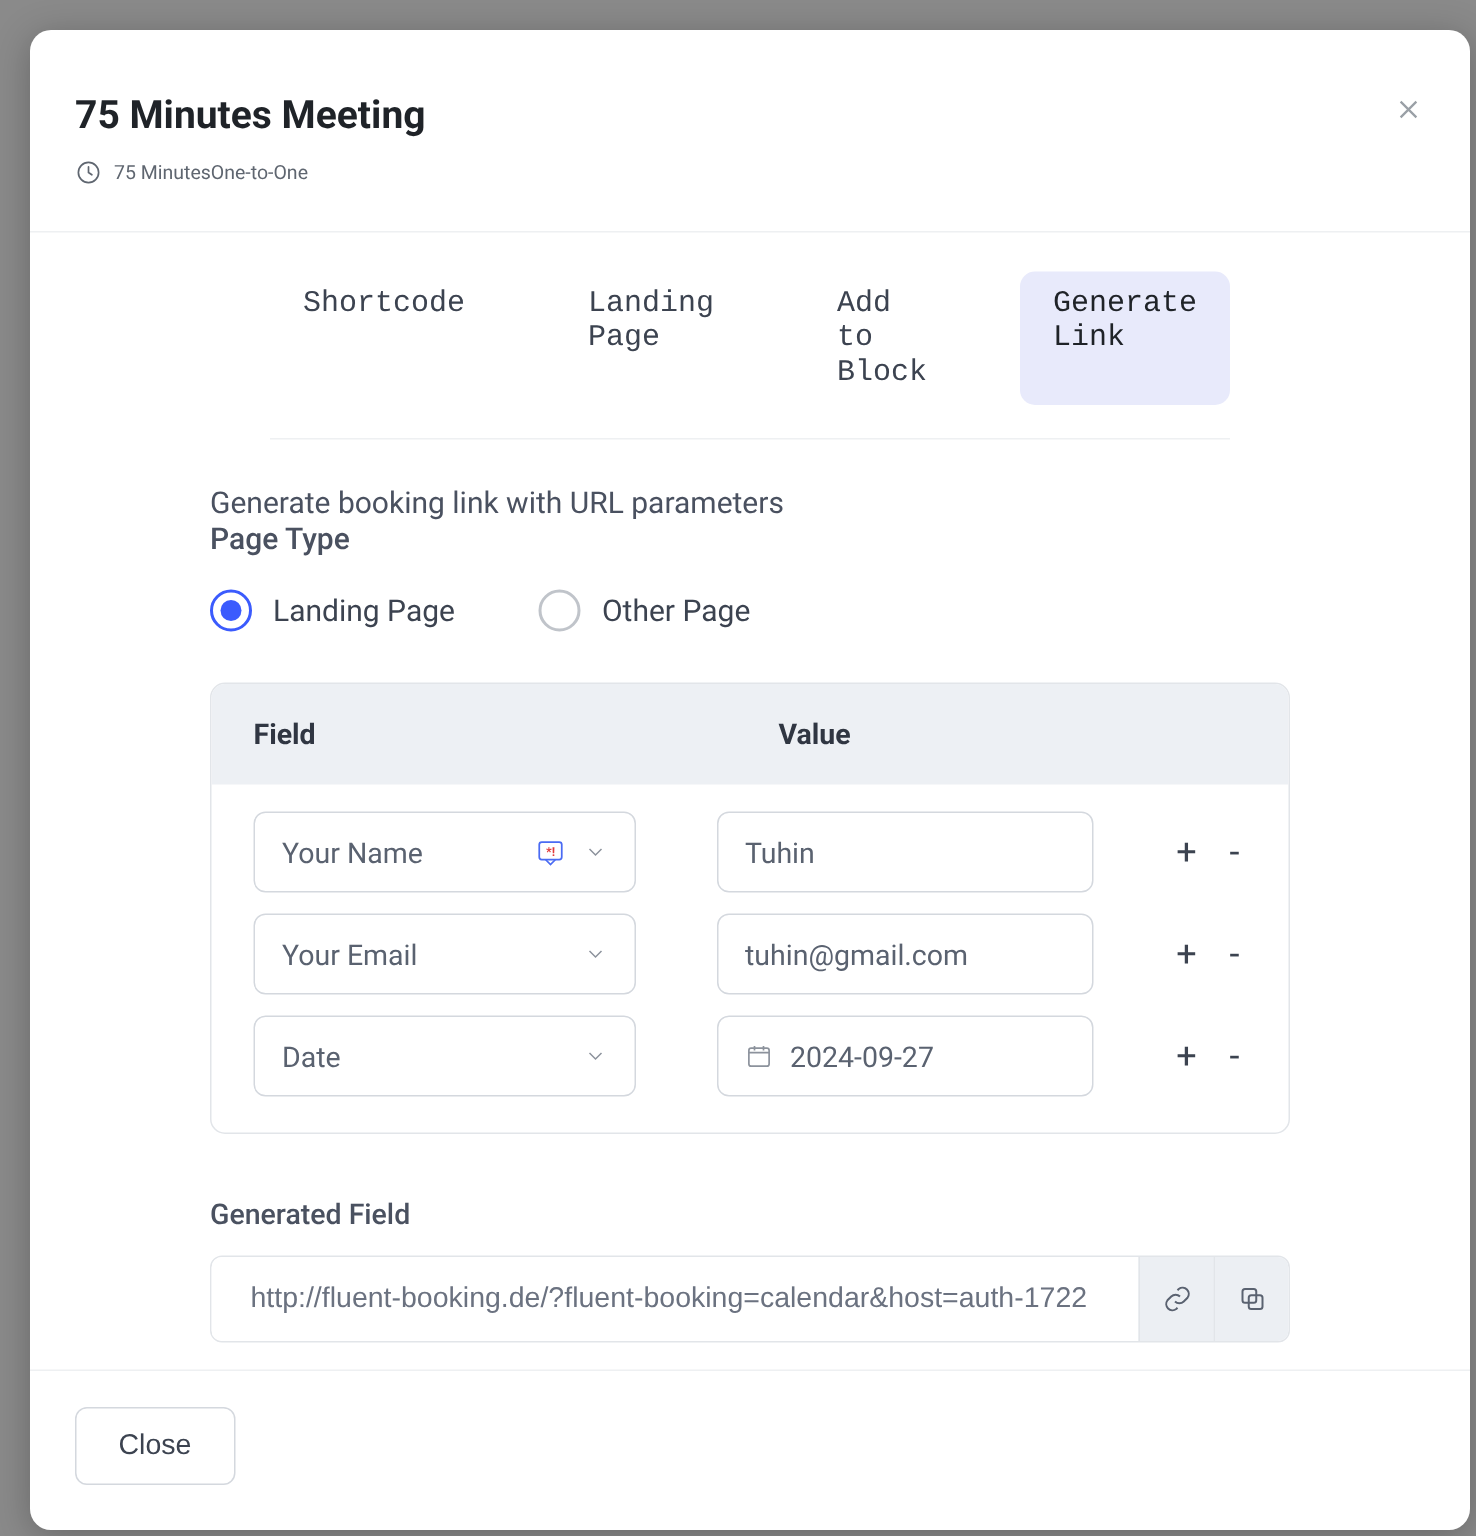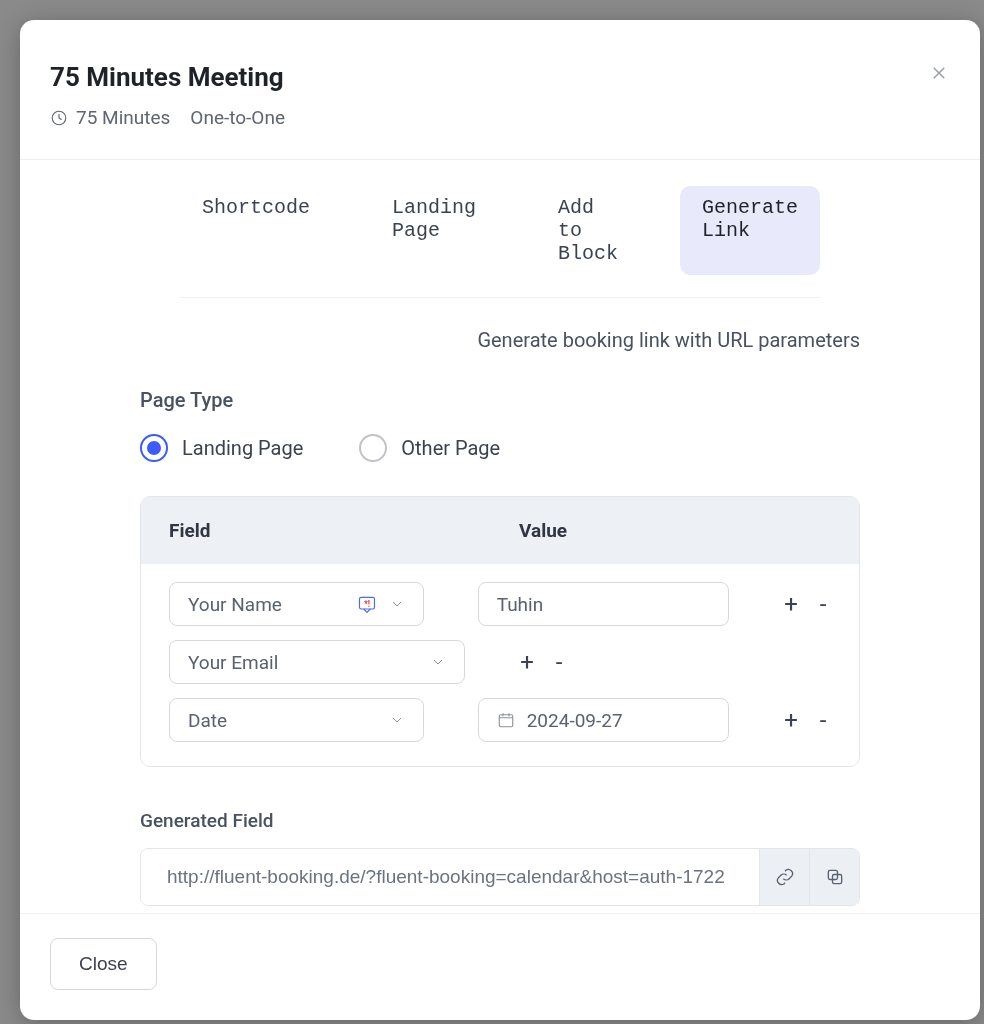--- a/index.html
+++ b/index.html
@@ -42,22 +42,21 @@
     }
     .title {
       font-size: 26px;
       font-weight: 700;
       color: #1f2328;
       margin-bottom: 14px;
     }
     .meta {
       display:flex;
       align-items:center;
-      gap: 20px;
-      font-size: 19px;
+      font-size: 13px;
       color: #5f6670;
     }
     .meta .duration { display:flex; align-items:center; gap:8px; }
     .clock svg { width:18px; height:18px; display:block; stroke:#5f6670; }
 
     .tabs {
       display:flex;
       gap: 38px;
       justify-content:center;
       padding: 26px 0 22px 0;
@@ -77,24 +76,23 @@
       color: #1f2328;
       font-weight: 500;
     }
 
     .body {
       padding: 30px 120px 10px 120px;
       flex:1;
       overflow:auto;
     }
     .subtitle {
-      text-align:right;
+      text-align:left;
       font-size: 20px;
       color: #4a5160;
-      margin-bottom: 36px;
     }
     .section-label {
       font-size: 20px;
       color: #4a5160;
       font-weight: 500;
       margin-bottom: 22px;
     }
     .radio-row {
       display:flex;
       gap: 56px;
@@ -149,21 +147,21 @@
     .tbody { padding: 4px 0 24px 0; }
     .trow {
       display:flex;
       align-items:center;
       padding: 14px 28px 0 28px;
       gap: 54px;
     }
     .select, .input {
       border: 1px solid #d4d8de;
       border-radius: 8px;
-      height: 44px;
+      height: 54px;
       display:flex;
       align-items:center;
       padding: 0 18px;
       font-size: 19px;
       color: #5a6270;
       background:#fff;
     }
     .select {
       width: 296px;
       justify-content:space-between;
@@ -325,20 +323,23 @@
           <div class="select">
             <span>Your Email</span>
             <span class="right-icons">
               <span class="chev">
                 <svg viewBox="0 0 24 24">
                     <path d="M6 9l6 6 6-6"></path>
                   </svg>
               </span>
             </span>
           </div>
+          <div class="input">
+            <span>tuhin@gmail.com</span>
+          </div>
           <div class="rowctrl">
             <span>+</span>
             <span>-</span>
           </div>
         </div>
 
         <div class="trow">
           <div class="select">
             <span>Date</span>
             <span class="right-icons">

